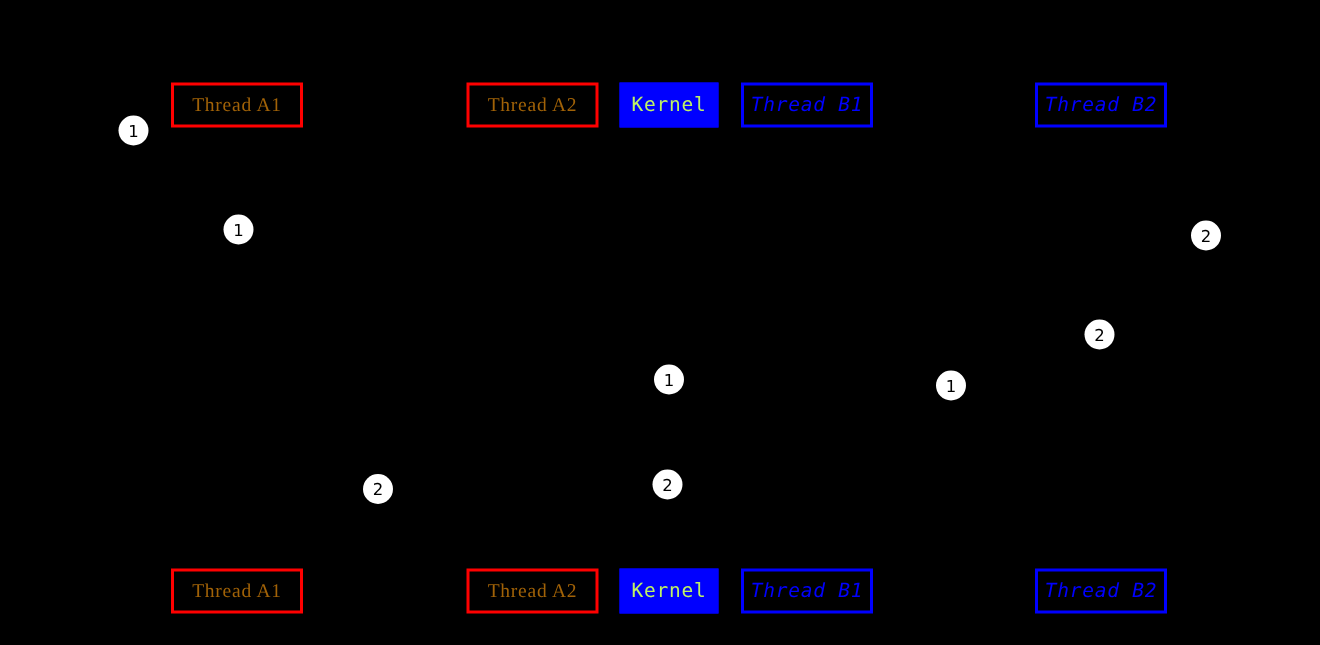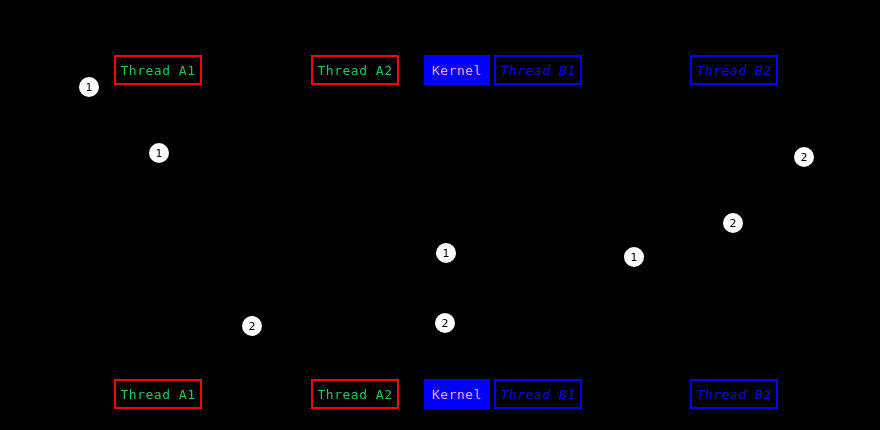--- a/index.html
+++ b/index.html
@@ -24,32 +24,32 @@
     height: 30px;
     border-width: 2px;
     border-style: solid;
     background: #000000;
     font-size: 13px;
     letter-spacing: 0.5px;
     white-space: nowrap;
   }
   .node.red {
     border-color: #ff0000;
-    color: #22c55e;
+    color: #a16207;
+    font-family: Liberation Serif, serif;
   }
   .node.blue {
     border-color: #0000ff;
     color: #0000ff;
     font-style: italic;
   }
   .node.filled {
     border-color: #0000ff;
     background: #0000ff;
-    color: #f9a8d4;
-    margin-left: 11px;
+    color: #bef264;
   }
   .badge {
     position: absolute;
     width: 20px;
     height: 20px;
     border-radius: 50%;
     background: #ffffff;
     color: #000000;
     font-size: 11px;
     font-family: "DejaVu Sans", "Liberation Sans", sans-serif;

